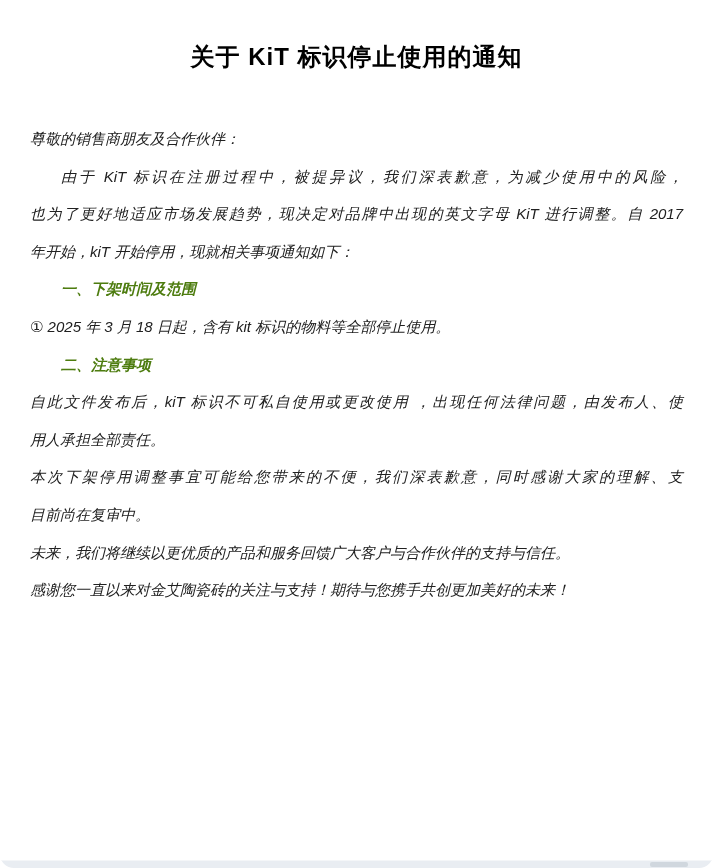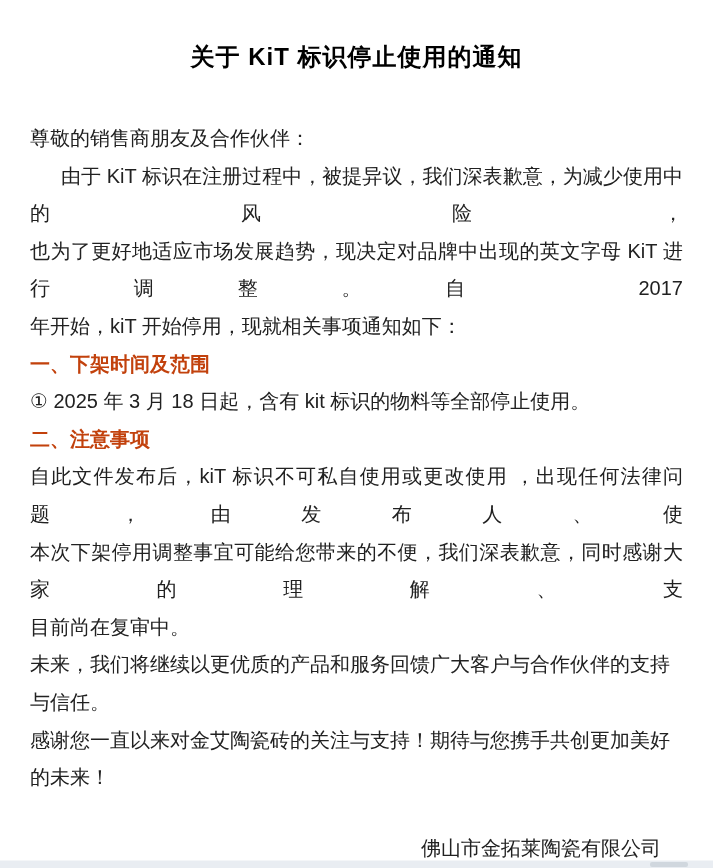--- a/index.html
+++ b/index.html
@@ -8,45 +8,48 @@
     background: #ffffff;
   }
   .page {
     position: relative;
     width: 713px;
     height: 868px;
     background: #ffffff;
     overflow: hidden;
     font-family: "Liberation Sans", "DejaVu Sans", sans-serif;
     color: #212121;
+    border-radius: 14px;
   }
   .doc {
     padding: 0 30px;
   }
   .doc-title {
     margin: 40px 0 0 0;
     text-align: center;
     font-size: 24px;
     line-height: 34px;
     font-weight: 700;
     color: #000000;
     letter-spacing: 1px;
   }
   .doc-body {
     margin-top: 46px;
   }
   .line {
-    font-size: 20px;
+    font-size: 15px;
     line-height: 37.6px;
     white-space: pre-wrap;
     color: #212121;
+    font-style: italic;
   }
   .line.heading {
     font-weight: 700;
-    color: #c2410c;
+    color: #4d7c0f;
+    margin-left: 31px;
   }
   .line.justify {
     text-align: justify;
     text-align-last: justify;
   }
   .line.indent-justify {
     text-align: justify;
     text-align-last: justify;
     text-indent: 31px;
   }
@@ -83,28 +86,25 @@
     <div class="doc-body">
 
     <div class="line normal">尊敬的销售商朋友及合作伙伴：</div>
         <div class="line indent-justify">由于 KiT 标识在注册过程中，被提异议，我们深表歉意，为减少使用中的风险，</div>
         <div class="line justify">也为了更好地适应市场发展趋势，现决定对品牌中出现的英文字母 KiT 进行调整。自 2017</div>
         <div class="line normal">年开始，kiT 开始停用，现就相关事项通知如下：</div>
         <div class="line heading">一、下架时间及范围</div>
         <div class="line normal">① 2025 年 3 月 18 日起，含有 kit 标识的物料等全部停止使用。</div>
         <div class="line heading">二、注意事项</div>
         <div class="line justify">自此文件发布后，kiT 标识不可私自使用或更改使用 ，出现任何法律问题，由发布人、使</div>
+        <div class="line normal">用人承担全部责任。</div>
         <div class="line justify">本次下架停用调整事宜可能给您带来的不便，我们深表歉意，同时感谢大家的理解、支</div>
         <div class="line normal">目前尚在复审中。</div>
         <div class="line normal">未来，我们将继续以更优质的产品和服务回馈广大客户与合作伙伴的支持与信任。</div>
         <div class="line normal">感谢您一直以来对金艾陶瓷砖的关注与支持！期待与您携手共创更加美好的未来！</div>
       </div>
 
-    <div class="signature">
-      <div class="line">佛山市金拓莱陶瓷有限公司</div>
-      <div class="line">2025 年 3 月 18 日</div>
-    </div>
   </div>
 
   <div class="h-scrollbar" style="background: rgb(233, 237, 242);">
     <div class="thumb" style="background: rgb(208, 215, 222); left: 650px; width: 38px;"></div>
   </div>
 </div>
 
 </body></html>

